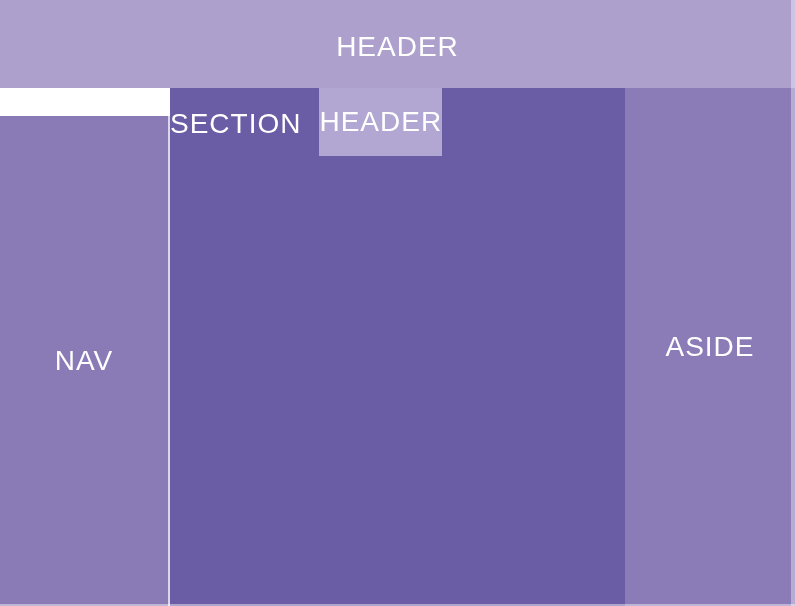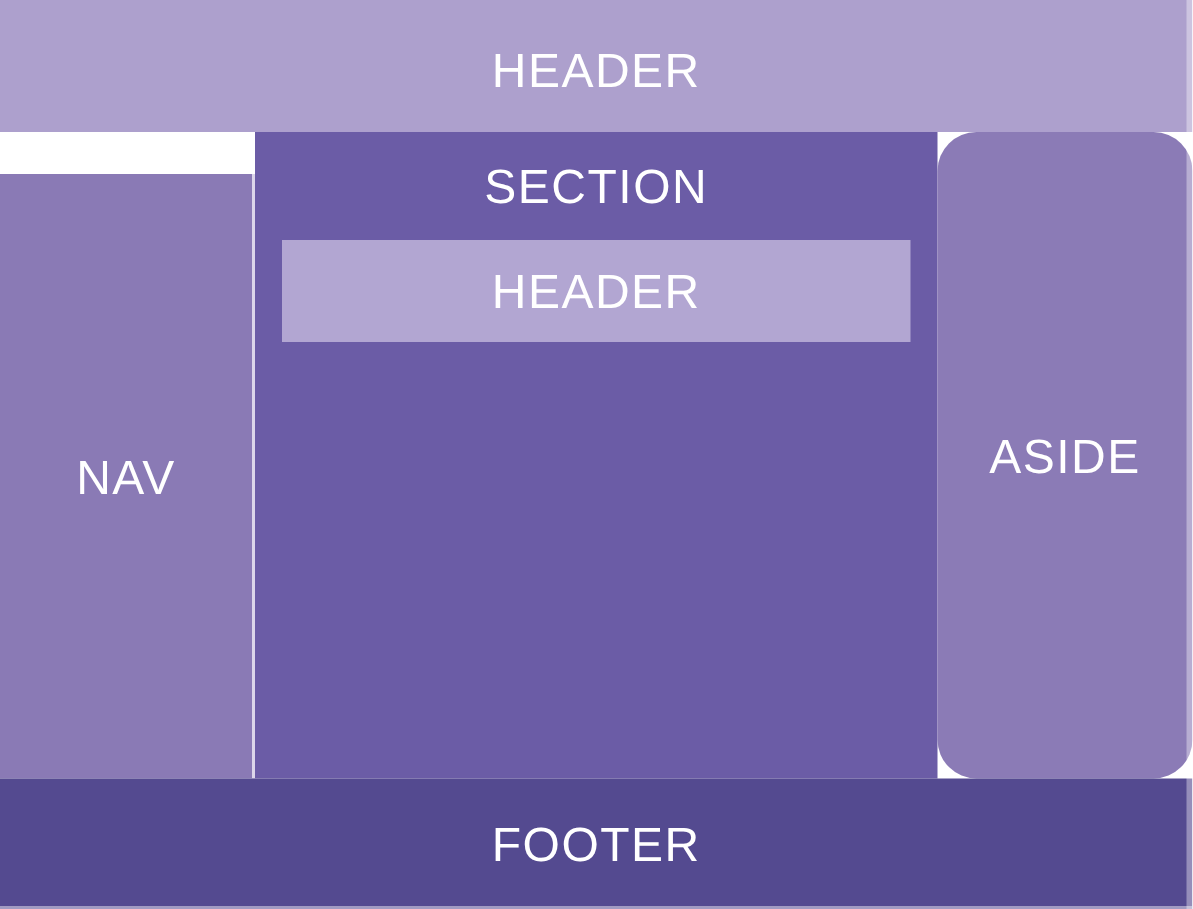--- a/index.html
+++ b/index.html
@@ -12,21 +12,21 @@
     position: relative;
     width: 795px;
     height: 606px;
     overflow: hidden;
     display: flex;
     flex-direction: column;
     background: #ffffff;
   }
   .label {
     color: var(--text, #ffffff);
-    font-size: 32px;
+    font-size: 28px;
     font-weight: 400;
     letter-spacing: 1px;
     line-height: 1;
     user-select: none;
   }
   
   .header-band {
     height: 88px;
     flex: 0 0 88px;
     background: var(--header-band, #ada0cd);
@@ -49,21 +49,21 @@
     border-right: 2px solid var(--divider, #dcd6ea);
     display: flex;
     align-items: center;
     justify-content: center;
     margin-top: 28px;
   }
   .section {
     flex: 0 0 455px;
     background: var(--section, #6b5ca6);
     display: flex;
-    flex-direction: column;
+    flex-direction: row;
     box-sizing: border-box;
   }
   .section-title {
     height: 72px;
     flex: 0 0 72px;
     display: flex;
     align-items: center;
     justify-content: center;
   }
   .inner-box {
@@ -81,21 +81,20 @@
     margin-top: 8px;
     height: 262px;
     flex: 0 0 262px;
   }
   .aside {
     flex: 1 1 auto;
     background: var(--aside, #8b7bb6);
     display: flex;
     align-items: center;
     justify-content: center;
-    border-radius: 26px;
   }
   
   .footer-band {
     height: 87px;
     flex: 0 0 87px;
     background: var(--footer, #544a90);
     display: flex;
     align-items: center;
     justify-content: center;
   }
@@ -138,20 +137,17 @@
         <span class="label">HEADER</span>
       </div>
     </section>
 
     <aside class="aside">
       <span class="label">ASIDE</span>
     </aside>
 
   </div>
 
-  <footer class="footer-band">
-    <span class="label">FOOTER</span>
-  </footer>
 
   <div class="edge-right"></div>
   <div class="edge-bottom"></div>
 
 </div>
 
 </body></html>

